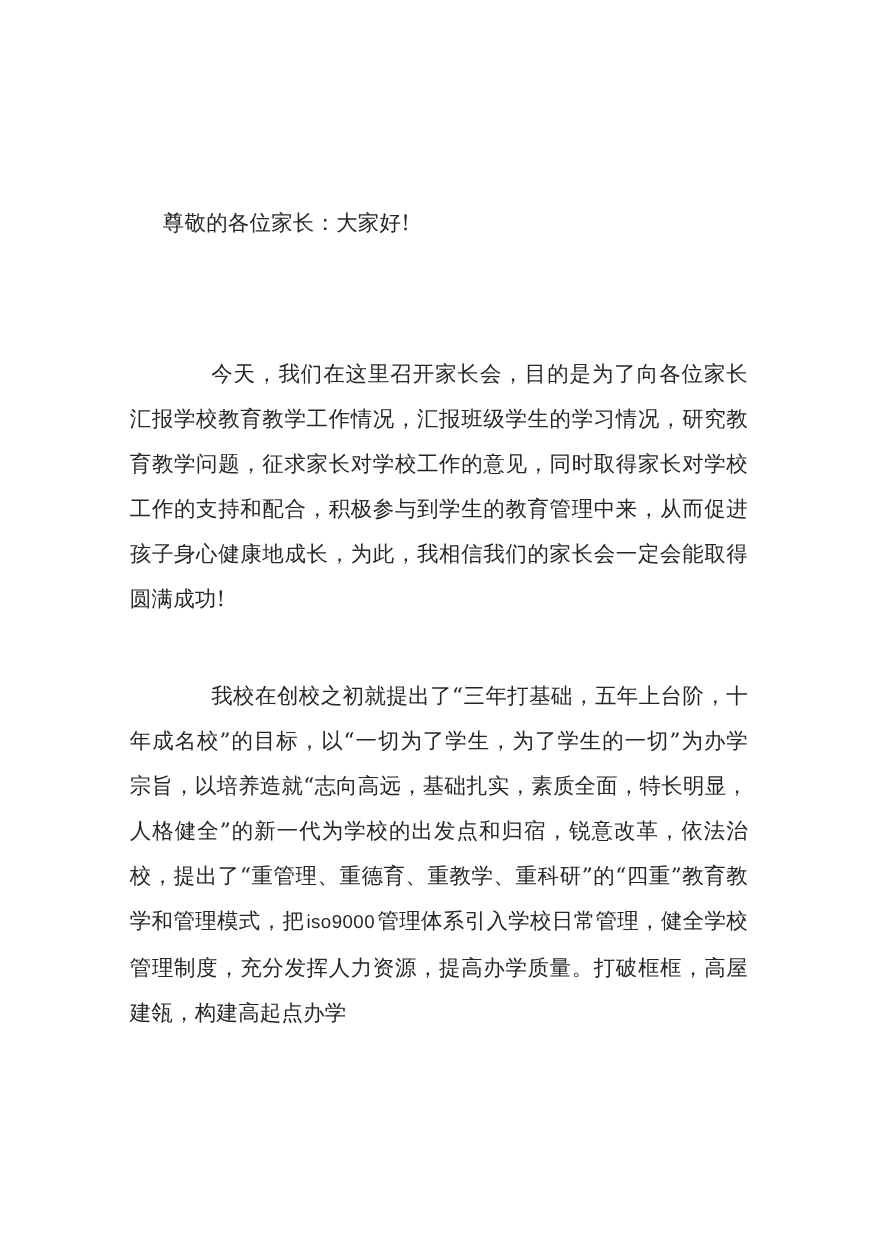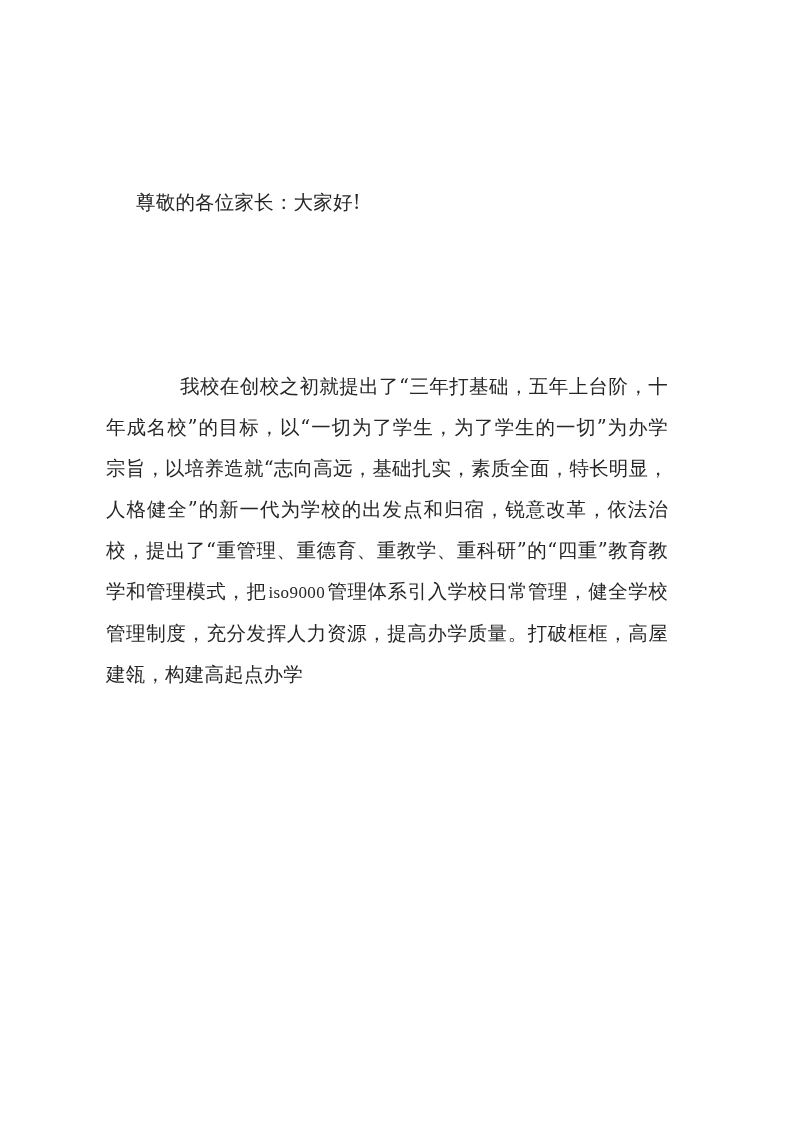--- a/index.html
+++ b/index.html
@@ -19,21 +19,21 @@
   .page {
     position: relative;
     width: 793px;
     height: 1122px;
     background: #ffffff;
     box-sizing: border-box;
   }
 
   .doc-body {
     position: absolute;
-    left: 106px;
+    left: 118px;
     top: 182px;
     width: 562px;
   }
 
   .para {
     margin: 0;
     font-family: "DejaVu Serif", "Liberation Serif", serif;
     font-size: 19.5px;
     line-height: 41px;
     color: #262626;
@@ -50,40 +50,41 @@
 
   .para.indent2 {
     text-indent: 74px;
   }
 
   .gap-1 { height: 48px; }
   .gap-2 { height: 48px; }
   .gap-3 { height: 47px; }
 
   .latin {
-    font-family: Liberation Serif, serif;
+    font-family: Liberation Sans, sans-serif;
     font-size: 17px;
     letter-spacing: 0.4px;
     padding: 0 2px;
   }
 </style>
 </head>
 <body>
 
 <div class="page">
 
   <div class="doc-body">
 
     <p class="para greeting">尊敬的各位家长：大家好!</p>
 
     <div class="gap-1"></div>
 
 
     <div class="gap-2"></div>
 
+    <p class="para indent2">今天，我们在这里召开家长会，目的是为了向各位家长汇报学校教育教学工作情况，汇报班级学生的学习情况，研究教育教学问题，征求家长对学校工作的意见，同时取得家长对学校工作的支持和配合，积极参与到学生的教育管理中来，从而促进孩子身心健康地成长，为此，我相信我们的家长会一定会能取得圆满成功!</p>
 
     <div class="gap-3"></div>
 
     <p class="para indent2"><span>我校在创校之初就提出了“三年打基础，五年上台阶，十年成名校”的目标，以“一切为了学生，为了学生的一切”为办学宗旨，以培养造就“志向高远，基础扎实，素质全面，特长明显，人格健全”的新一代为学校的出发点和归宿，锐意改革，依法治校，提出了“重管理、重德育、重教学、重科研”的“四重”教育教学和管理模式，把</span><span class="latin">iso9000</span><span>管理体系引入学校日常管理，健全学校管理制度，充分发挥人力资源，提高办学质量。打破框框，高屋建瓴，构建高起点办学</span></p>
 
   </div>
 
 </div>
 
 </body></html>

